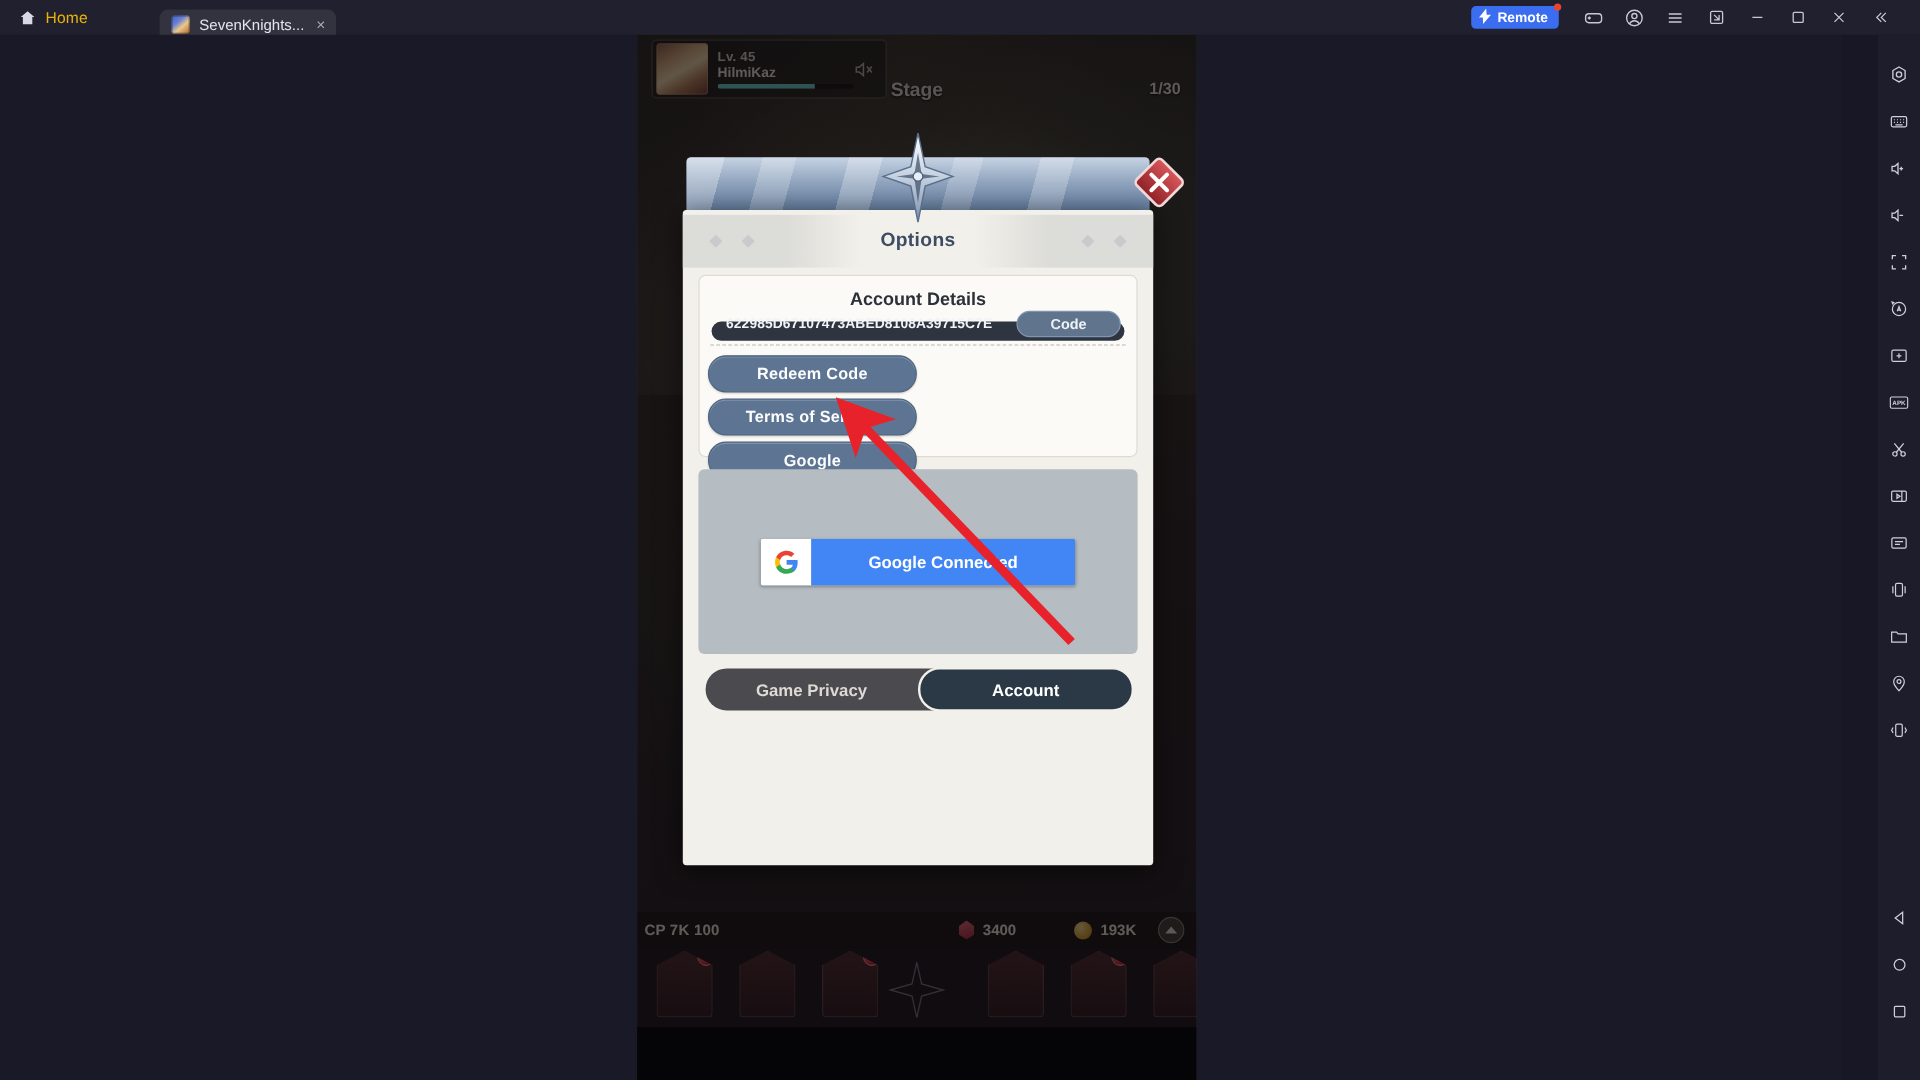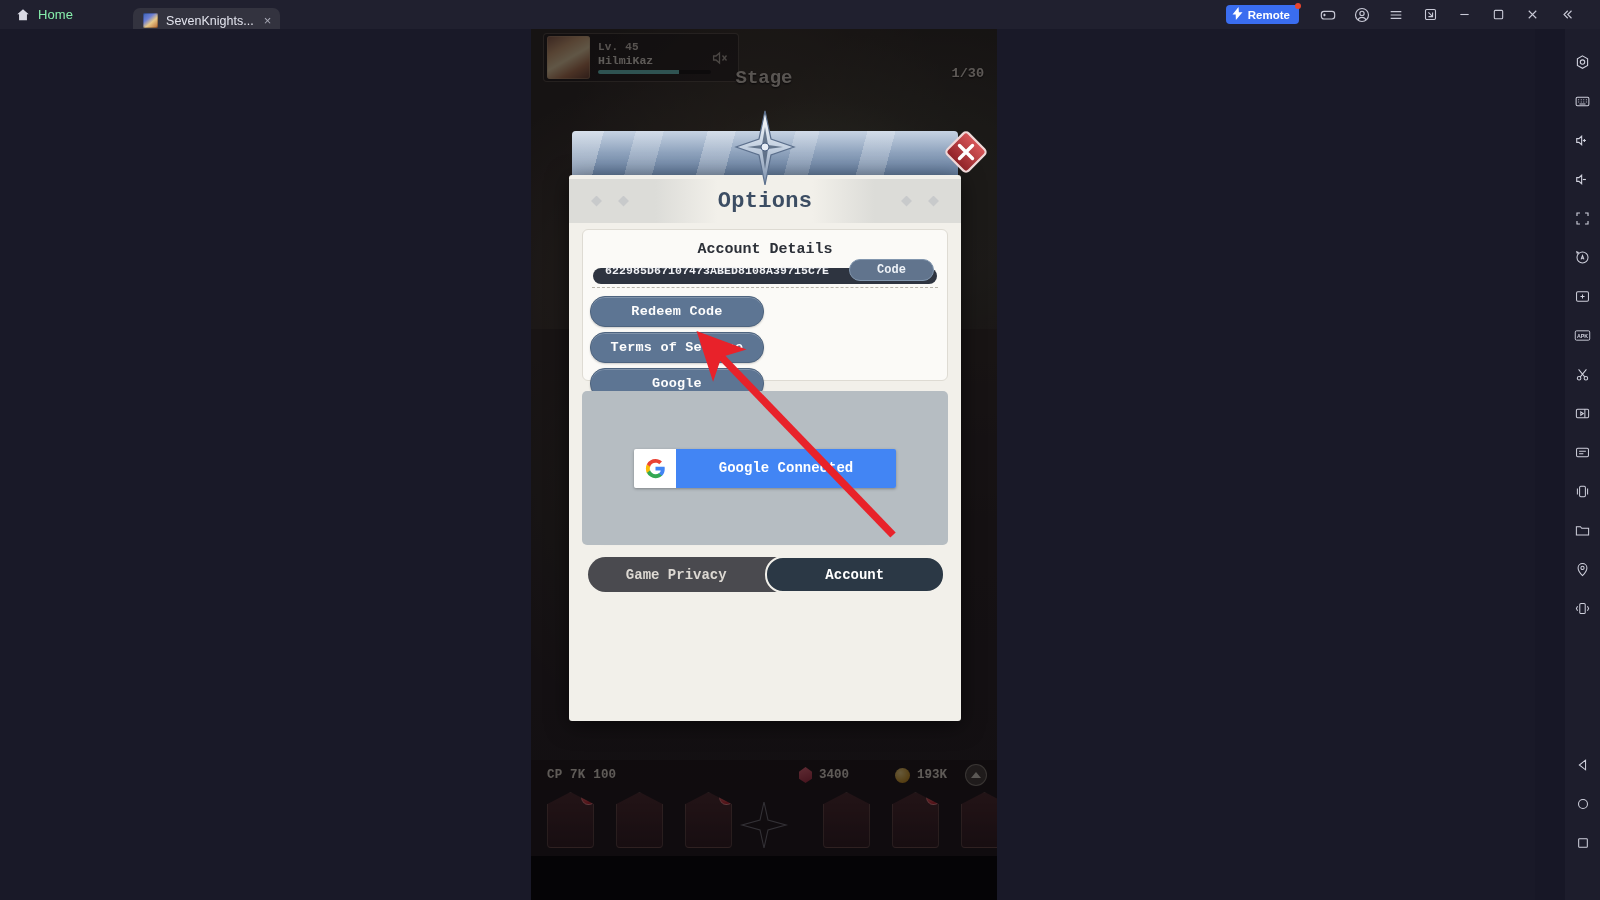--- a/index.html
+++ b/index.html
@@ -18,21 +18,21 @@
   #titlebar {
     position: absolute; top: 0; left: 0; width: 1600px; height: 29px;
     background: #20202f;
     display: flex; align-items: center;
   }
   #home-btn {
     display: flex; align-items: center; gap: 8px;
     margin-left: 16px; height: 29px;
     color: #d8d9e4; font-size: 13px;
   }
-  #home-btn .lbl { font-size: 13px; color: #86efac; letter-spacing: .1px; }
+  #home-btn .lbl { font-size: 13px; color: #eab308; letter-spacing: .1px; }
   .home-glyph { width: 14px; height: 14px; display:block; }
 
   #tabstrip { display: flex; align-items: flex-end; height: 29px; margin-left: 60px; }
   .tab {
     display: flex; align-items: center; gap: 8px;
     height: 25px; padding: 0 9px 0 10px;
     background: #33333f; border-radius: 7px 7px 0 0;
     color: #e3e4ee; font-size: 12.5px;
     position: relative; top: 4px;
     max-width: 170px;
@@ -94,21 +94,20 @@
     position: absolute; left: 997px; top: 29px; width: 538px; height: 871px;
     background: #191928;
   }
 
   
   #game {
     position: absolute; left: 531px; top: 29px;
     width: 466px; height: 871px;
     background: #2a2020;
     overflow: hidden;
-    font-family: Liberation Mono, monospace;
   }
   
   #game-bg {
     position: absolute; inset: 0;
     background:
       radial-gradient(ellipse 70% 45% at 50% 18%, #4a4334 0%, rgba(40,34,28,0) 62%),
       radial-gradient(ellipse 60% 40% at 30% 55%, #3b3a2c 0%, rgba(35,32,26,0) 65%),
       linear-gradient(180deg,#2d2822 0%, #332b27 35%, #2a2223 62%, #251e20 100%);
   }
   #game-bg::before {
@@ -140,36 +139,36 @@
   #player-name { color: #e8e2d6; font-size: 11.5px; font-weight: bold; margin-top: 1px; }
   #player-bar {
     height: 4px; margin-top: 3px; border-radius: 2px;
     background: rgba(0,0,0,.45); overflow: hidden;
   }
   #player-bar > i { display:block; height:100%; width: 72%; background:#6fd0c8; }
   #mute-icon { width: 18px; height: 18px; color: #b9b0a4; margin-right: 6px; }
 
   #stage-label {
     position: absolute; left: 50%; top: 38px; transform: translateX(-50%);
-    color: #ded6c8; font-size: 19px; font-weight: bold;
+    color: #ded6c8; font-size: 16px; font-weight: bold;
     text-shadow: 0 1px 2px rgba(0,0,0,.9);
   }
   #stage-count {
     position: absolute; right: 13px; top: 37px;
     color: #e6ded0; font-size: 13.5px; font-weight: bold;
     text-shadow: 0 1px 2px rgba(0,0,0,.9);
   }
 
   
   #hud {
     position: absolute; left: 0; bottom: 110px; width: 466px; height: 30px;
     background: rgba(22,14,16,.55);
     display: flex; align-items: center;
   }
-  #cp { color: #ece4d6; font-size: 12.5px; font-weight: bold; margin-left: 16px; letter-spacing:.2px; }
+  #cp { color: #ece4d6; font-size: 12.5px; font-weight: bold; margin-left: 6px; letter-spacing:.2px; }
   .cur { display: flex; align-items: center; gap: 7px; color: #ece4d6; font-size: 12.5px; font-weight: bold; }
   #cur-gem { position: absolute; left: 268px; }
   #cur-gold { position: absolute; left: 364px; }
   .gem-ico {
     width: 13px; height: 16px; flex:none;
     background: linear-gradient(160deg,#f06a7a,#a8283c);
     clip-path: polygon(50% 0,100% 30%,100% 74%,50% 100%,0 74%,0 30%);
   }
   .coin-ico {
     width: 15px; height: 15px; border-radius: 50%; flex:none;
@@ -248,21 +247,21 @@
     position: absolute; left: 0; top: 44px; width: 392px; height: 546px;
     background: #f2f0ea;
     border-radius: 3px;
     box-shadow: 0 4px 22px rgba(0,0,0,.55);
   }
   #modal-title-row {
     position: relative; height: 44px; margin-top: 4px;
     display: flex; align-items: center; justify-content: center;
     background: linear-gradient(90deg,#dcdcd8 0%, #dcdcd8 22%, #f2f0ea 38%, #f2f0ea 62%, #dcdcd8 78%, #dcdcd8 100%);
   }
-  #modal-title { color: #3c4d63; font-size: 22px; font-weight: bold; letter-spacing:.3px; }
+  #modal-title { color: #3c4d63; font-size: 16px; font-weight: bold; letter-spacing:.3px; }
   .diamond-pair { position:absolute; display:flex; gap:16px; opacity:.55; }
   .diamond-pair.left { left: 22px; }
   .diamond-pair.right { right: 22px; }
   .diamond { width: 11px; height: 11px; background: #b9bcc2;
              clip-path: polygon(50% 0,100% 50%,50% 100%,0 50%); }
 
   
   #panel-account {
     position: absolute; left: 13px; top: 54px; width: 366px; height: 152px;
     background: #fbfaf7; border: 1px solid #dedbd3; border-radius: 6px;

